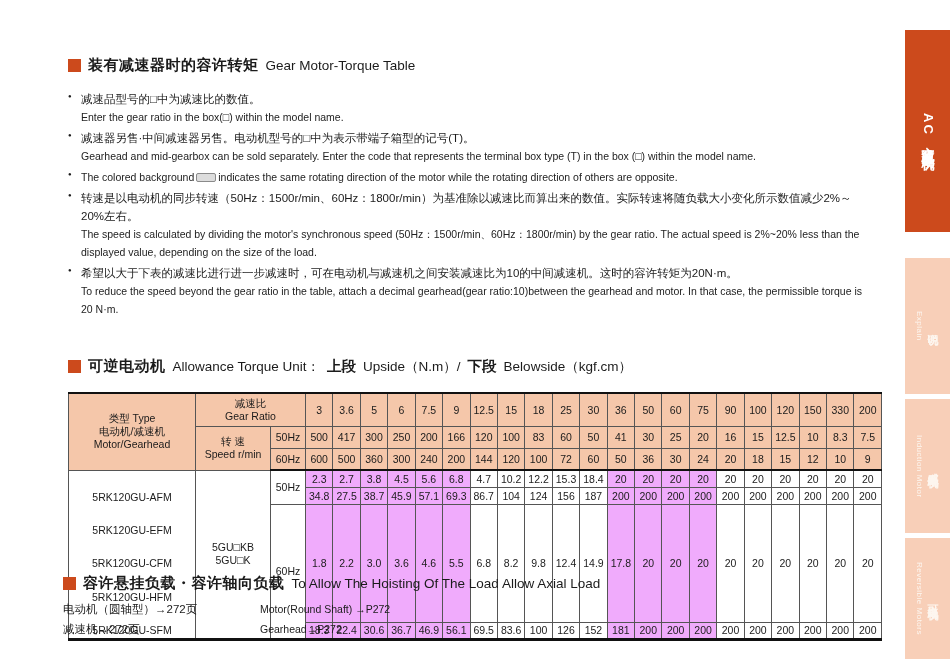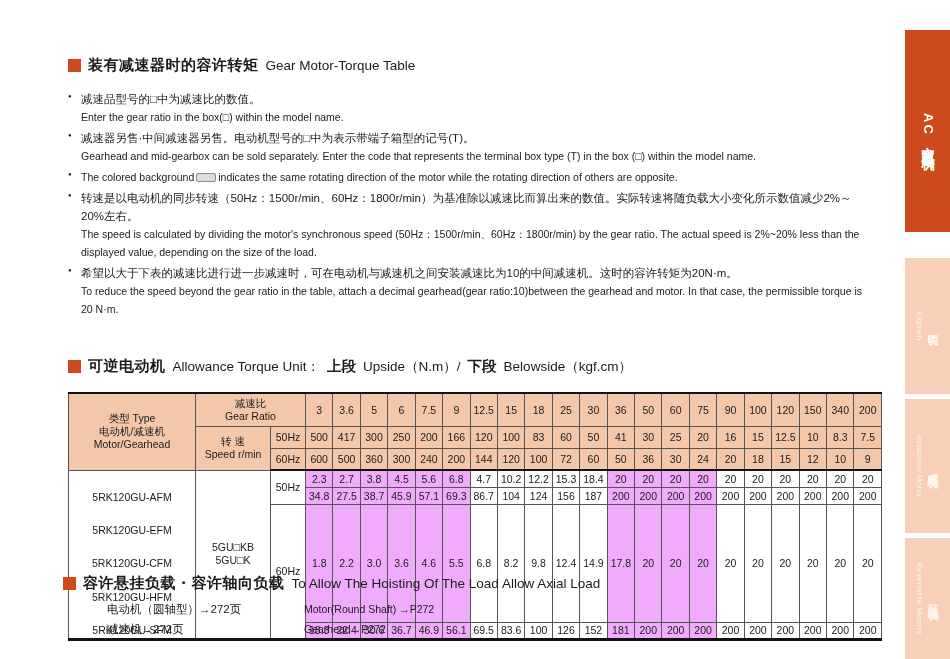--- a/index.html
+++ b/index.html
@@ -35,21 +35,21 @@
   .r1 { height:33px; } .r2 { height:22px; } .rd { height:17px; }
   td.c1hdr span, td.g2 span { display:block; line-height:13px; }
   td.models { text-align:left; padding-left:30px; }
   td.models span { display:block; line-height:13.4px; font-size:10.5px;margin-top:20px; }
   td.gearhead span { display:block; line-height:13.4px; }
 
   
   .sec3 { position:absolute; left:63px; top:574px; width:812px; }
   .link-rows { margin-top:6px; }
   .link-row { display:flex; line-height:20px; }
-  .link-cn { width:197px; font-size:11.5px;margin-left:44px; }
+  .link-cn { width:197px; font-size:11.5px; }
   .link-en { font-size:10.5px; }
 
   
   .sidebar { position:absolute; right:0; top:0; width:45px; height:659px; }
   .tab { position:absolute; left:0; width:45px; display:flex; align-items:center; justify-content:center; }
   .tab-active { background:#cc4a1c; }
   .tab-light { background:#f8cfb8; }
   .v-zh { writing-mode:vertical-rl; text-orientation:mixed; font-weight:bold; color:#fdf6ef; }
   .v-en { writing-mode:vertical-rl; text-orientation:mixed; color:#fdf6ef; }
   .tab-active .v-zh { font-size:13px; letter-spacing:2px; color:#ffffff; }
@@ -131,21 +131,21 @@
             <td>25</td>
             <td>30</td>
             <td>36</td>
             <td>50</td>
             <td>60</td>
             <td>75</td>
             <td>90</td>
             <td>100</td>
             <td>120</td>
             <td>150</td>
-            <td>340</td>
+            <td>330</td>
             <td>200</td>
           </tr>
       <tr class="hdr r2" id="speed50-row">
         <td rowspan="2" class="g2">
           <span>转 速</span>
           <span>Speed r/min</span>
         </td>
         <td>50Hz</td>
       <td>500</td>
             <td>417</td>

